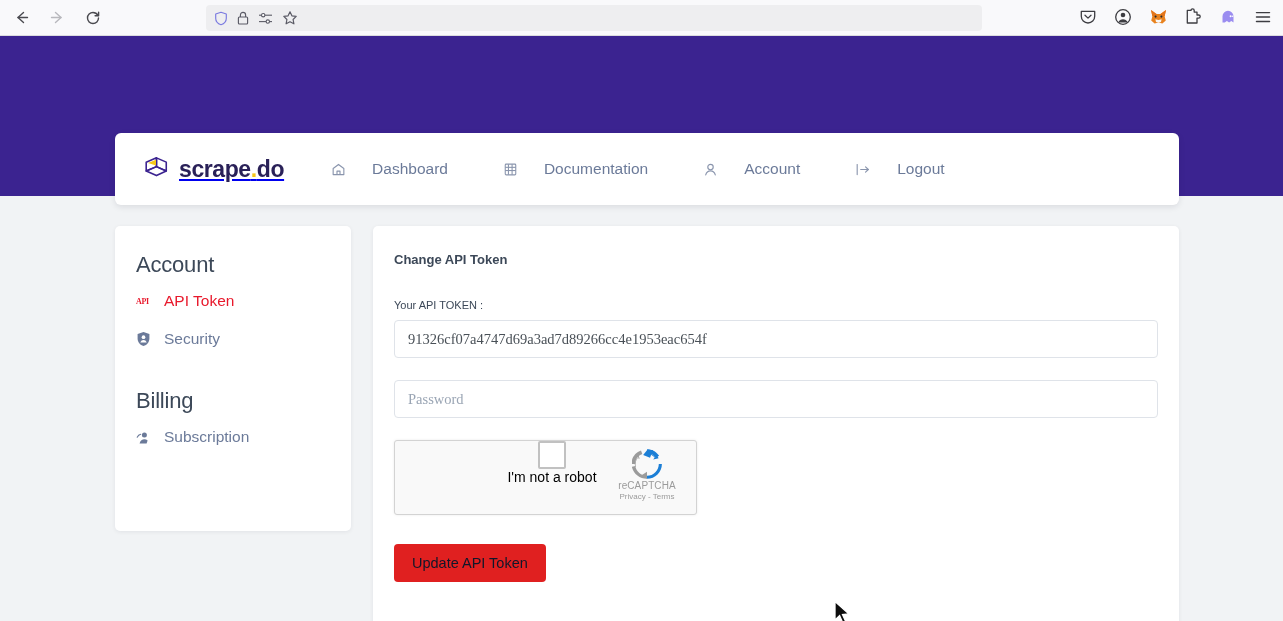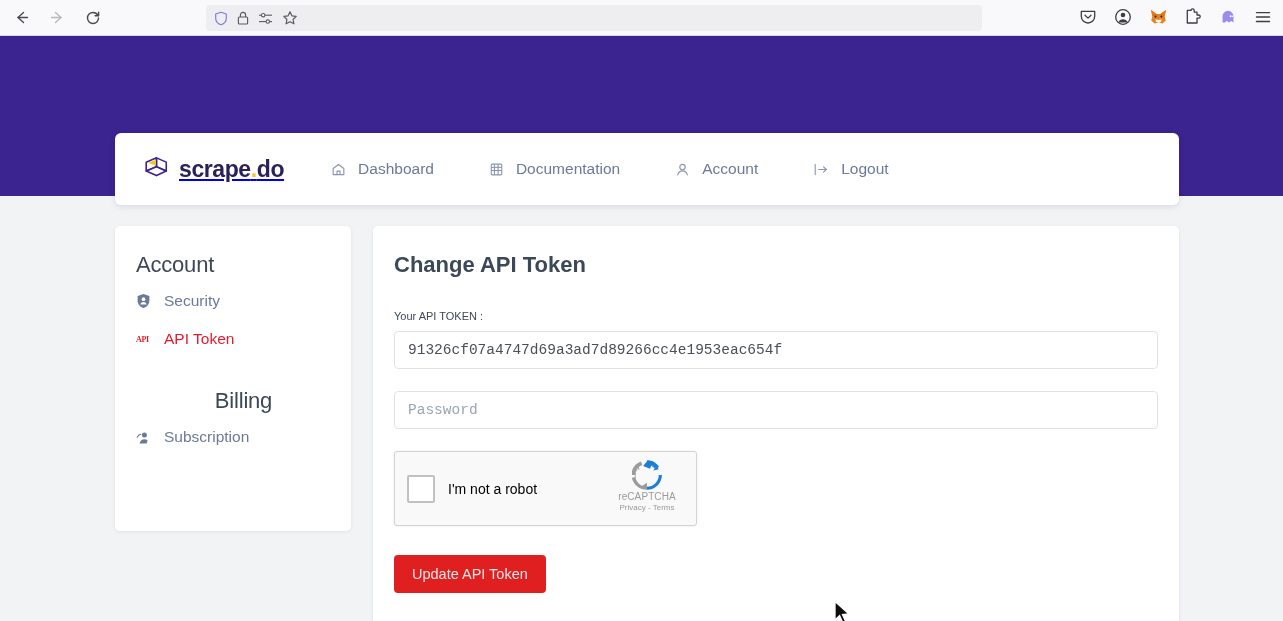--- a/index.html
+++ b/index.html
@@ -90,21 +90,21 @@
   #brand-text {
     font-size: 23px;
     font-weight: bold;
     color: #2a2158;
     letter-spacing: -.4px;
   }
   #brand-text .dot { color: #f5c718; }
 
   #nav-links { display: flex; align-items: center; margin-left: 47px; }
   .nav-link {
-    display: flex; align-items: center; gap: 12px;
+    display: flex; align-items: center; gap: 26px;
     margin-right: 55px;
     font-size: 15.5px;
     color: #6b7a99;
     text-decoration: none;
     white-space: nowrap;
   }
   .nav-link .nl-icon { display: flex; align-items: center; color: #8a95ad; }
 
   
   #sidebar-card {
@@ -116,21 +116,21 @@
     box-shadow: 0 1px 4px rgba(20,20,43,.07);
     padding: 26px 0 0 21px;
   }
   .side-heading {
     font-size: 22px;
     color: #3c4858;
     margin: 0 0 14px 0;
     font-weight: normal;
     letter-spacing: -.2px;
   }
-  .side-heading.second { margin-top: 40px; text-align: center; }
+  .side-heading.second { margin-top: 40px; }
   .side-item {
     display: flex; align-items: center; gap: 10px;
     font-size: 15.5px;
     color: #6b7a99;
     margin-bottom: 20px;
     text-decoration: none;
   }
   .side-item .si-icon {
     width: 18px;
     display: flex; align-items: center; justify-content: flex-start;
@@ -150,55 +150,56 @@
   #content-card {
     position: absolute;
     left: 373px; top: 190px;
     width: 806px; height: 435px;
     background: #ffffff;
     border-radius: 5px;
     box-shadow: 0 1px 4px rgba(20,20,43,.07);
     padding: 26px 21px 0 21px;
   }
   #content-title {
-    font-size: 22px;
+    font-size: 13px;
     font-weight: bold;
     color: #3c4858;
     margin: 0 0 32px 0;
   }
   .field-label {
     font-size: 11px;
     color: #3c4858;
     margin-bottom: 9px;
   }
   .text-input {
     width: 764px; height: 38px;
     border: 1px solid #dfe3e9;
     border-radius: 4px;
     background: #fff;
     font-size: 14.5px;
     color: #495057;
     padding: 15px 13px;
-    font-family: Liberation Mono, monospace;
+    font-family: Liberation Serif, serif;
     outline: none;
     display: block;
   }
   .text-input::placeholder { color: #9aa5b4; }
   .field-group { margin-bottom: 22px; }
 
   
   #recaptcha {
     width: 303px; height: 75px;
     background: #f9f9f9;
     border: 1px solid #d3d3d3;
     border-radius: 3px;
     box-shadow: 0 0 3px rgba(0,0,0,.08);
     display: flex; align-items: center;
     position: relative;
     margin-top: 12px;
+    flex-direction: column;
   }
   #recaptcha-check {
     width: 28px; height: 28px;
     background: #fff;
     border: 2px solid #c1c1c1;
     border-radius: 2px;
     margin-left: 12px;
   }
   #recaptcha-label {
     font-size: 14px;
@@ -220,21 +221,21 @@
   }
   #recaptcha-legal {
     font-size: 8px;
     color: #9b9b9b;
     margin-top: 1px;
   }
 
   #update-btn {
     margin-top: 29px;
     background: #e02020;
-    color: #e5e5e5;
+    color: #0f172a;
     border: none;
     border-radius: 4px;
     font-size: 14.5px;
     padding: 11px 18px;
     font-family: "Liberation Sans", sans-serif;
     cursor: pointer;
     display: inline-block;
   }
 
   
@@ -401,36 +402,36 @@
         </span>
         <span>Logout</span>
       </a>
     </div>
   </div>
 
   <div id="sidebar-card">
 
     <div class="side-heading">Account</div>
 
+    <a class="side-item active" href="#">
+      <span class="si-icon">
+        <span class="api-badge">API</span>
+      </span>
+      <span>API Token</span>
+    </a>
+
     <a class="side-item" href="#">
       <span class="si-icon">
         <svg width="15" height="16" viewBox="0 0 15 16">
           <path d="M7.5 1 L13.4 3 V7.6 C13.4 11.2 10.9 14.1 7.5 15.1 C4.1 14.1 1.6 11.2 1.6 7.6 V3 Z" fill="currentColor"></path>
           <circle cx="7.5" cy="6.2" r="1.85" fill="#ffffff"></circle>
           <path d="M4.3 11.6 C4.9 9.9 6.1 9.1 7.5 9.1 C8.9 9.1 10.1 9.9 10.7 11.6 Z" fill="#ffffff"></path>
         </svg>
       </span>
       <span>Security</span>
-    </a>
-
-    <a class="side-item active" href="#">
-      <span class="si-icon">
-        <span class="api-badge">API</span>
-      </span>
-      <span>API Token</span>
     </a>
 
     <div class="side-heading second">Billing</div>
 
     <a class="side-item" href="#">
       <span class="si-icon">
         <svg width="16" height="15" viewBox="0 0 16 15">
           <circle cx="8.4" cy="5" r="2.5" fill="currentColor"></circle>
           <path d="M3.6 13.4 C4.3 10.6 6.2 9.2 8.4 9.2 C9.6 9.2 10.7 9.6 11.6 10.4 L10.6 13.4 Z" fill="currentColor"></path>
           <path d="M1.2 7.3 C2 5.6 3.3 4.6 4.7 4.3" fill="none" stroke="currentColor" stroke-width="1.1" stroke-linecap="round"></path>

